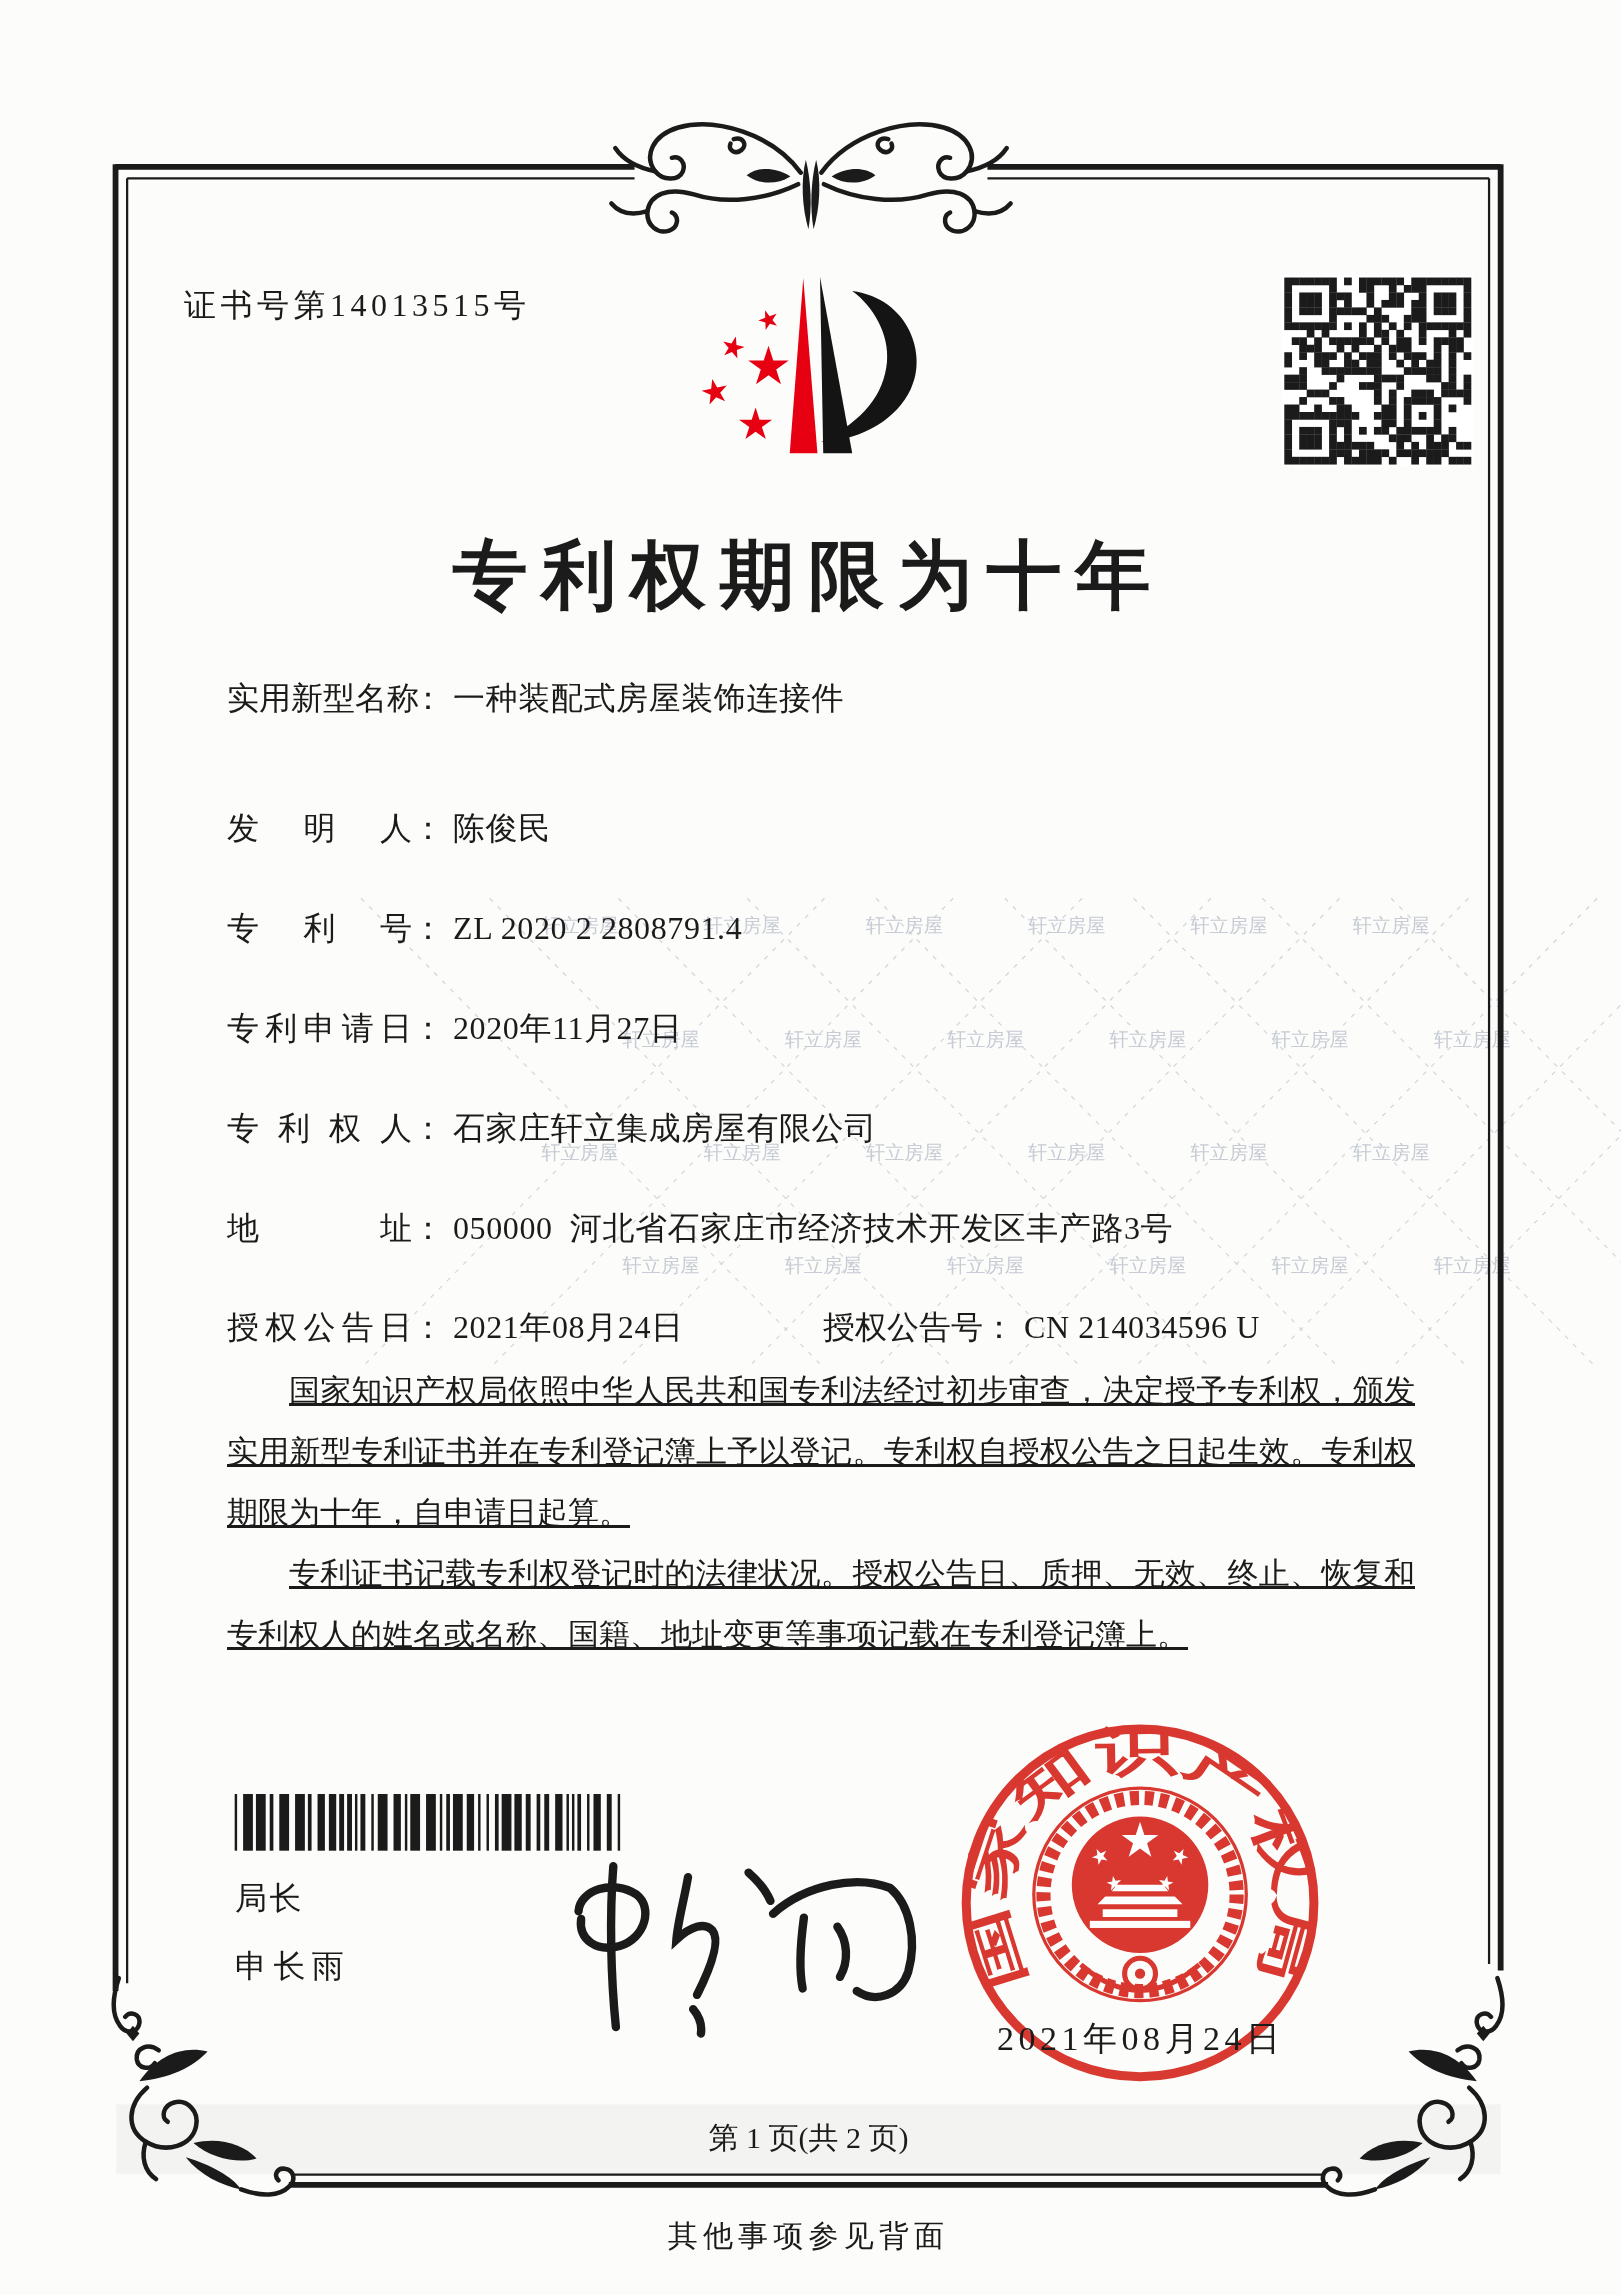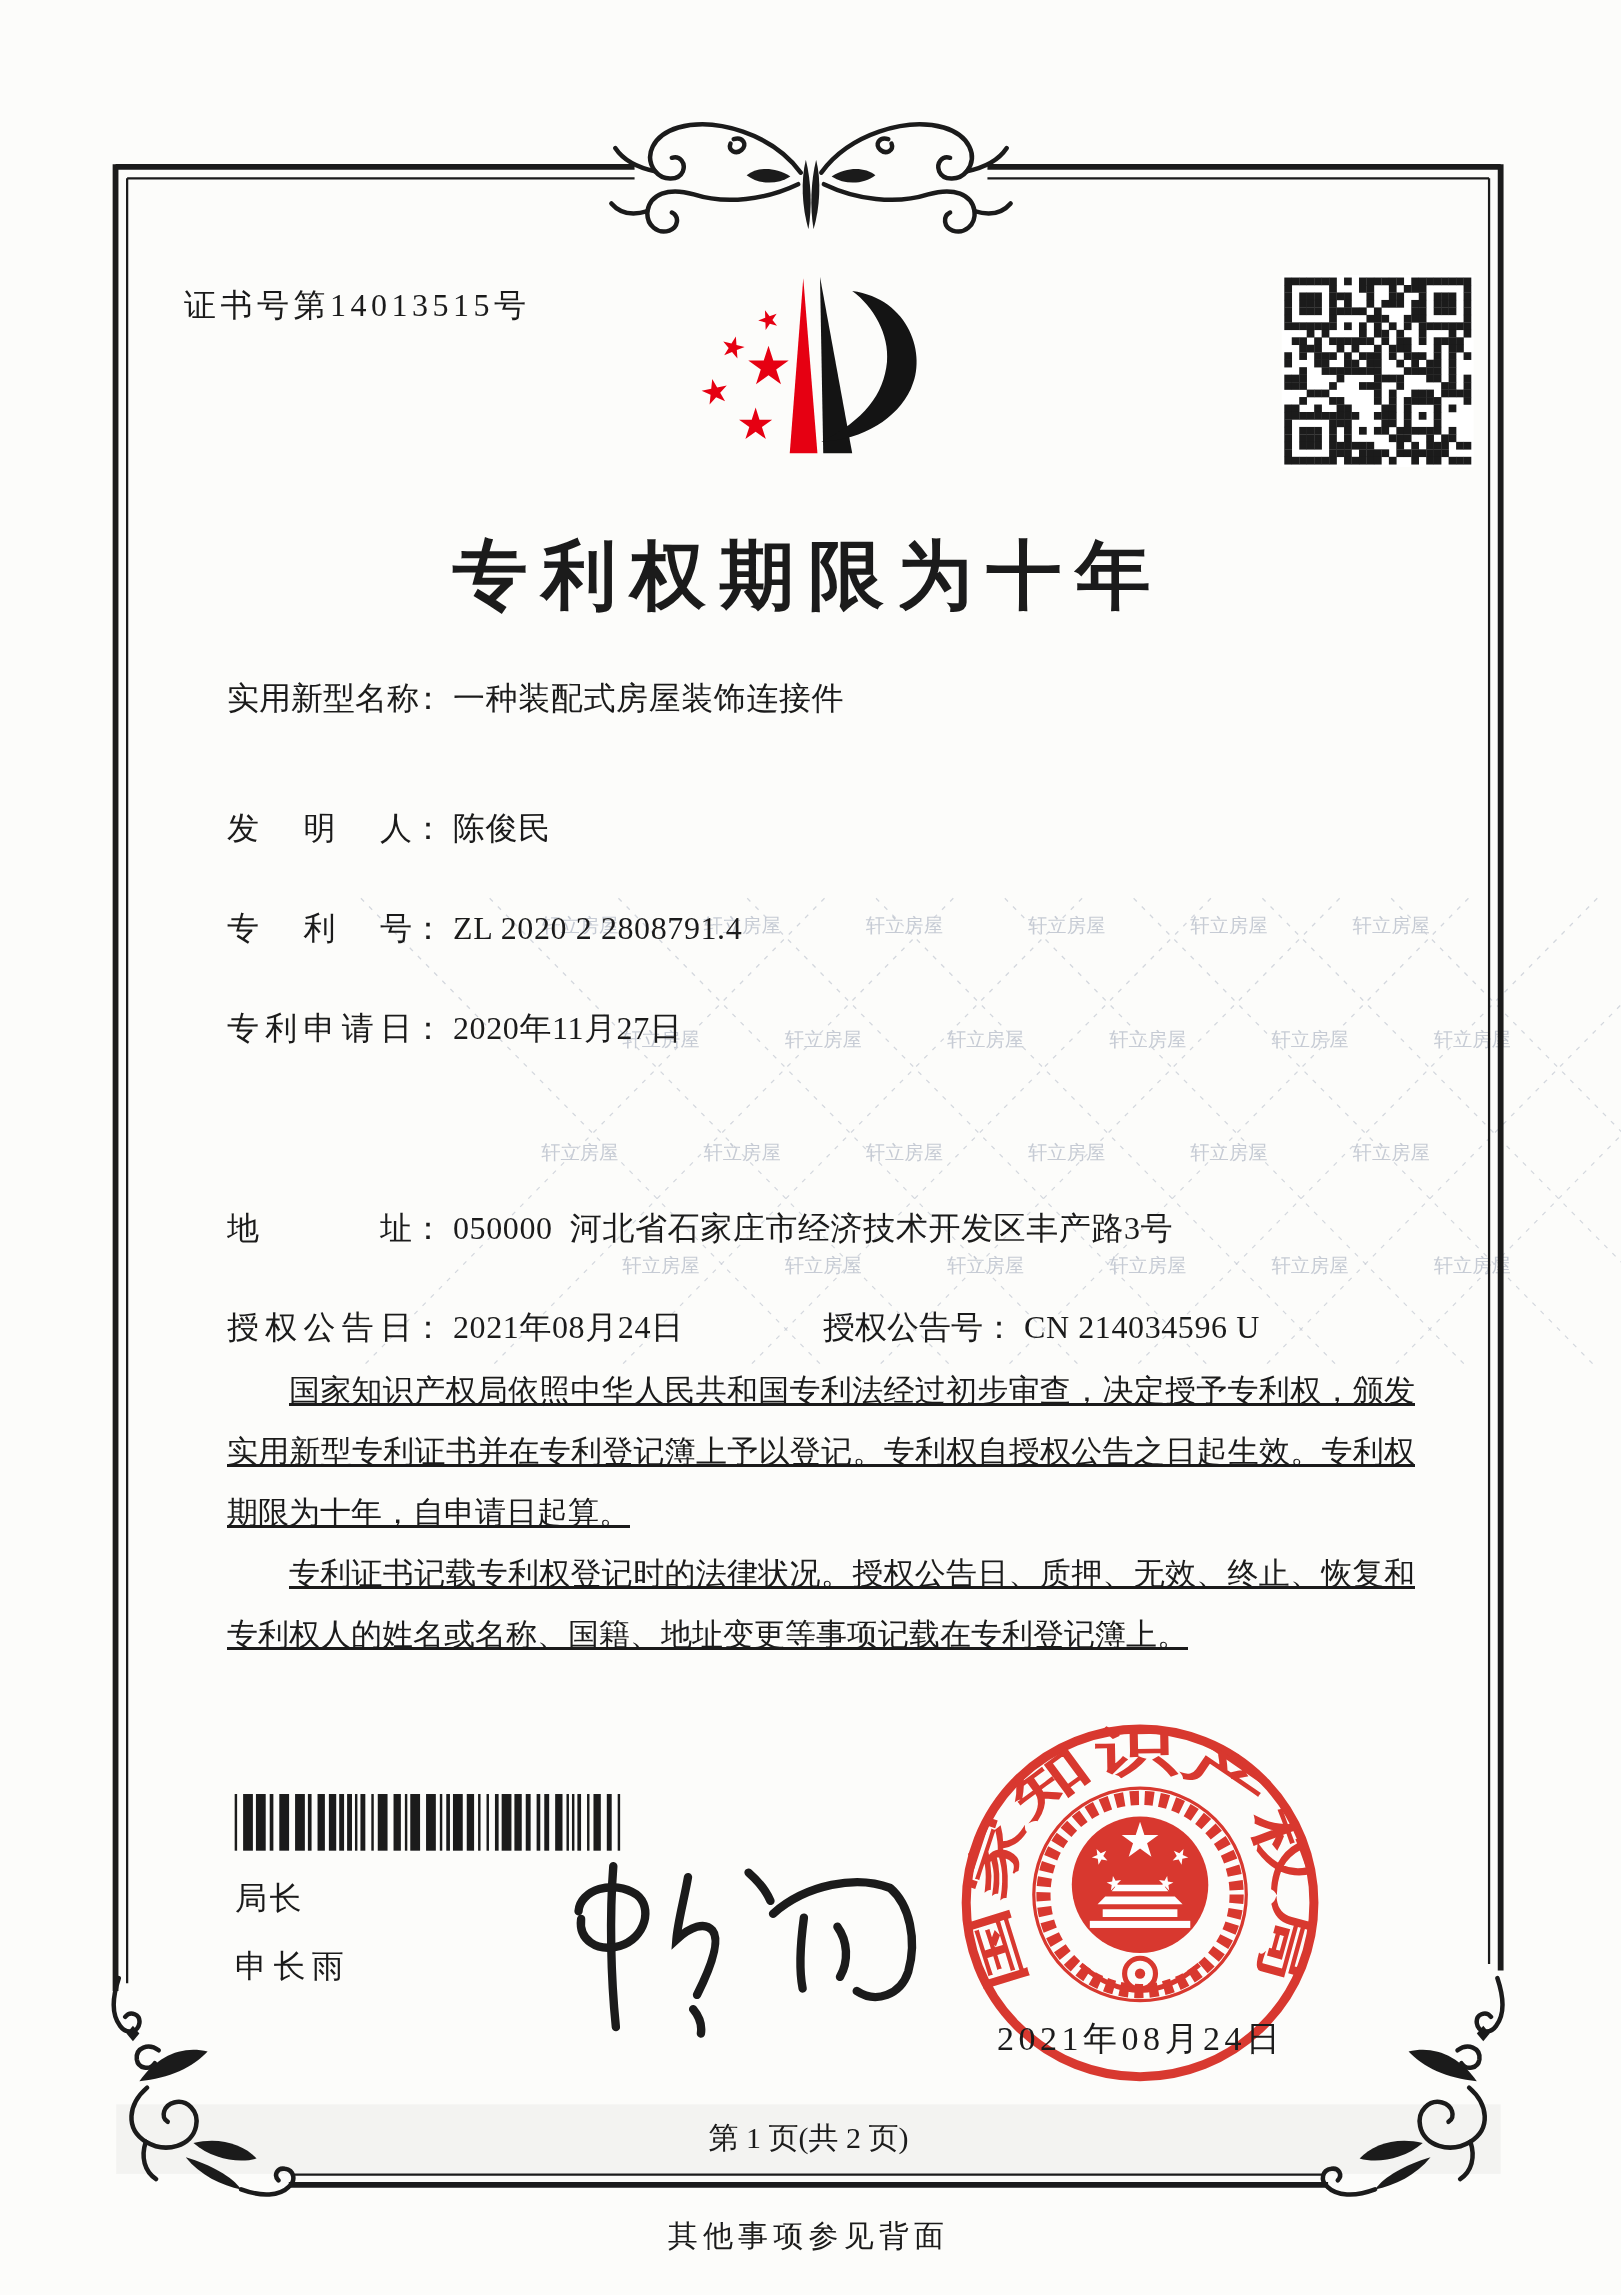--- a/index.html
+++ b/index.html
@@ -587,20 +587,23 @@
   </div>
   <div class="txt field-row" id="row-1">
     <span class="flabel">发明人</span><span class="fcolon">：</span><span class="fvalue">陈俊民</span>
   </div>
   <div class="txt field-row" id="row-2">
     <span class="flabel">专利号</span><span class="fcolon">：</span><span class="fvalue">ZL 2020 2 2808791.4</span>
   </div>
   <div class="txt field-row" id="row-3">
     <span class="flabel">专利申请日</span><span class="fcolon">：</span><span class="fvalue">2020年11月27日</span>
   </div>
+  <div class="txt field-row" id="row-4">
+    <span class="flabel">专利权人</span><span class="fcolon">：</span><span class="fvalue">石家庄轩立集成房屋有限公司</span>
+  </div>
   <div class="txt field-row" id="row-5">
     <span class="flabel">地址</span><span class="fcolon">：</span><span class="fvalue">050000  河北省石家庄市经济技术开发区丰产路3号</span>
   </div>
 
   <div class="txt field-row" id="row-grant">
     <span class="flabel">授权公告日</span><span class="fcolon">：</span><span class="fvalue">2021年08月24日</span>
     <span id="grant-no-group">
       <span>授权公告号</span><span class="fcolon">：</span><span class="fvalue">CN 214034596 U</span>
     </span>
   </div>

